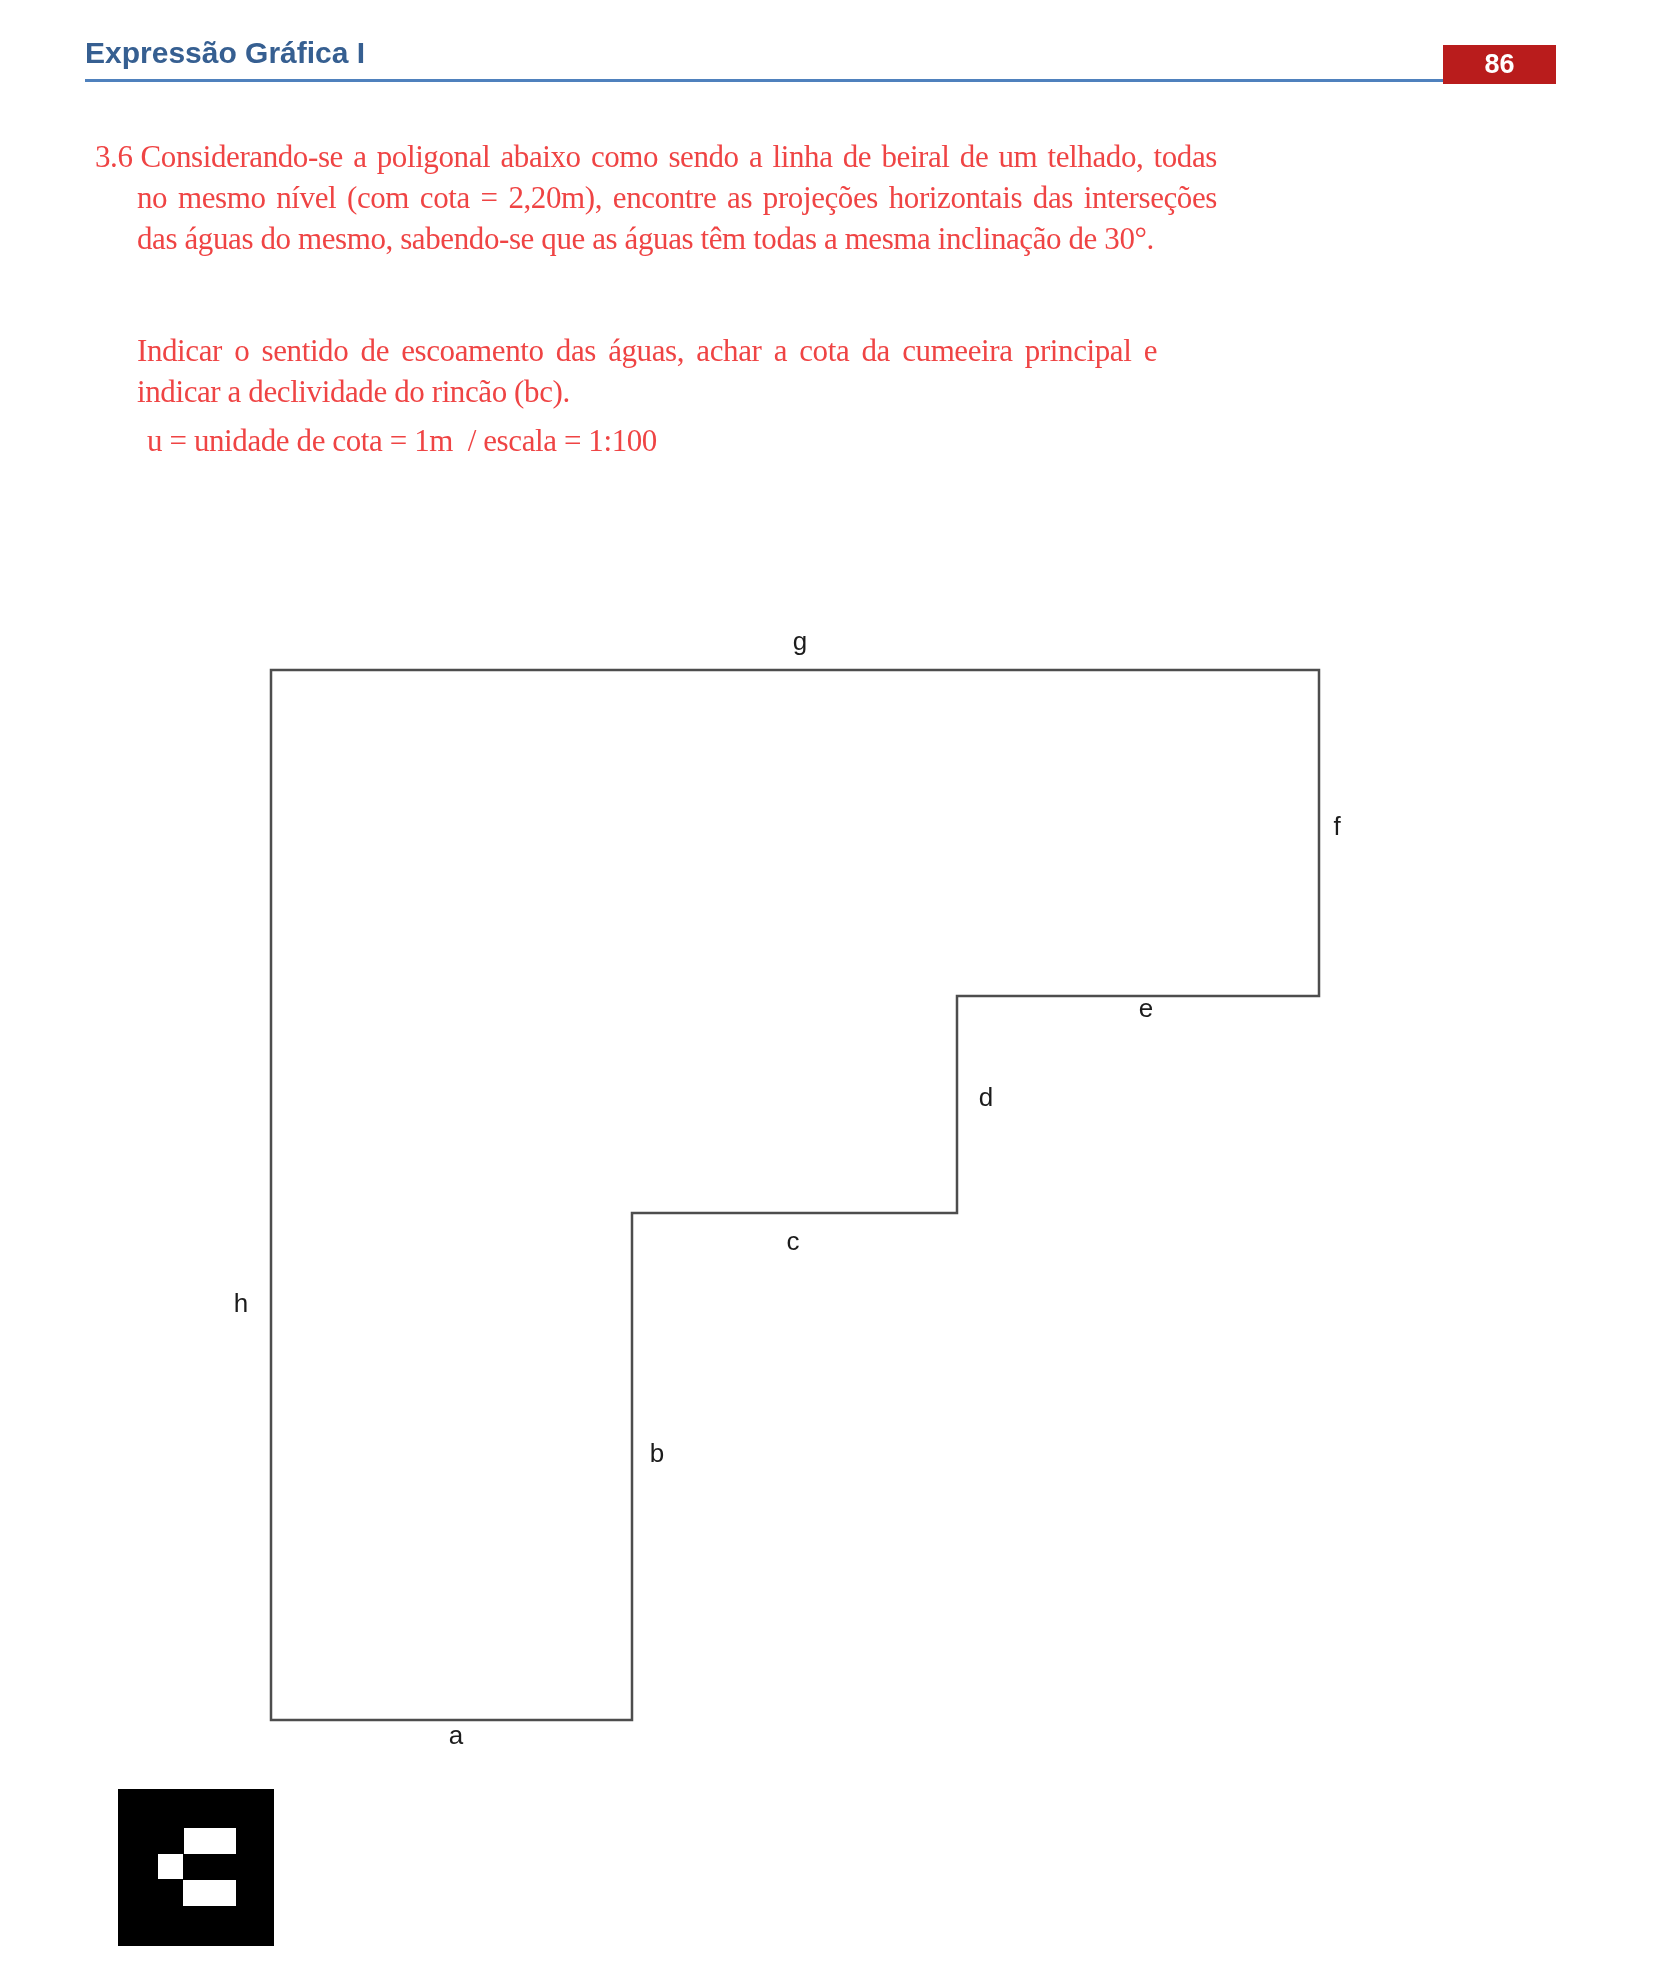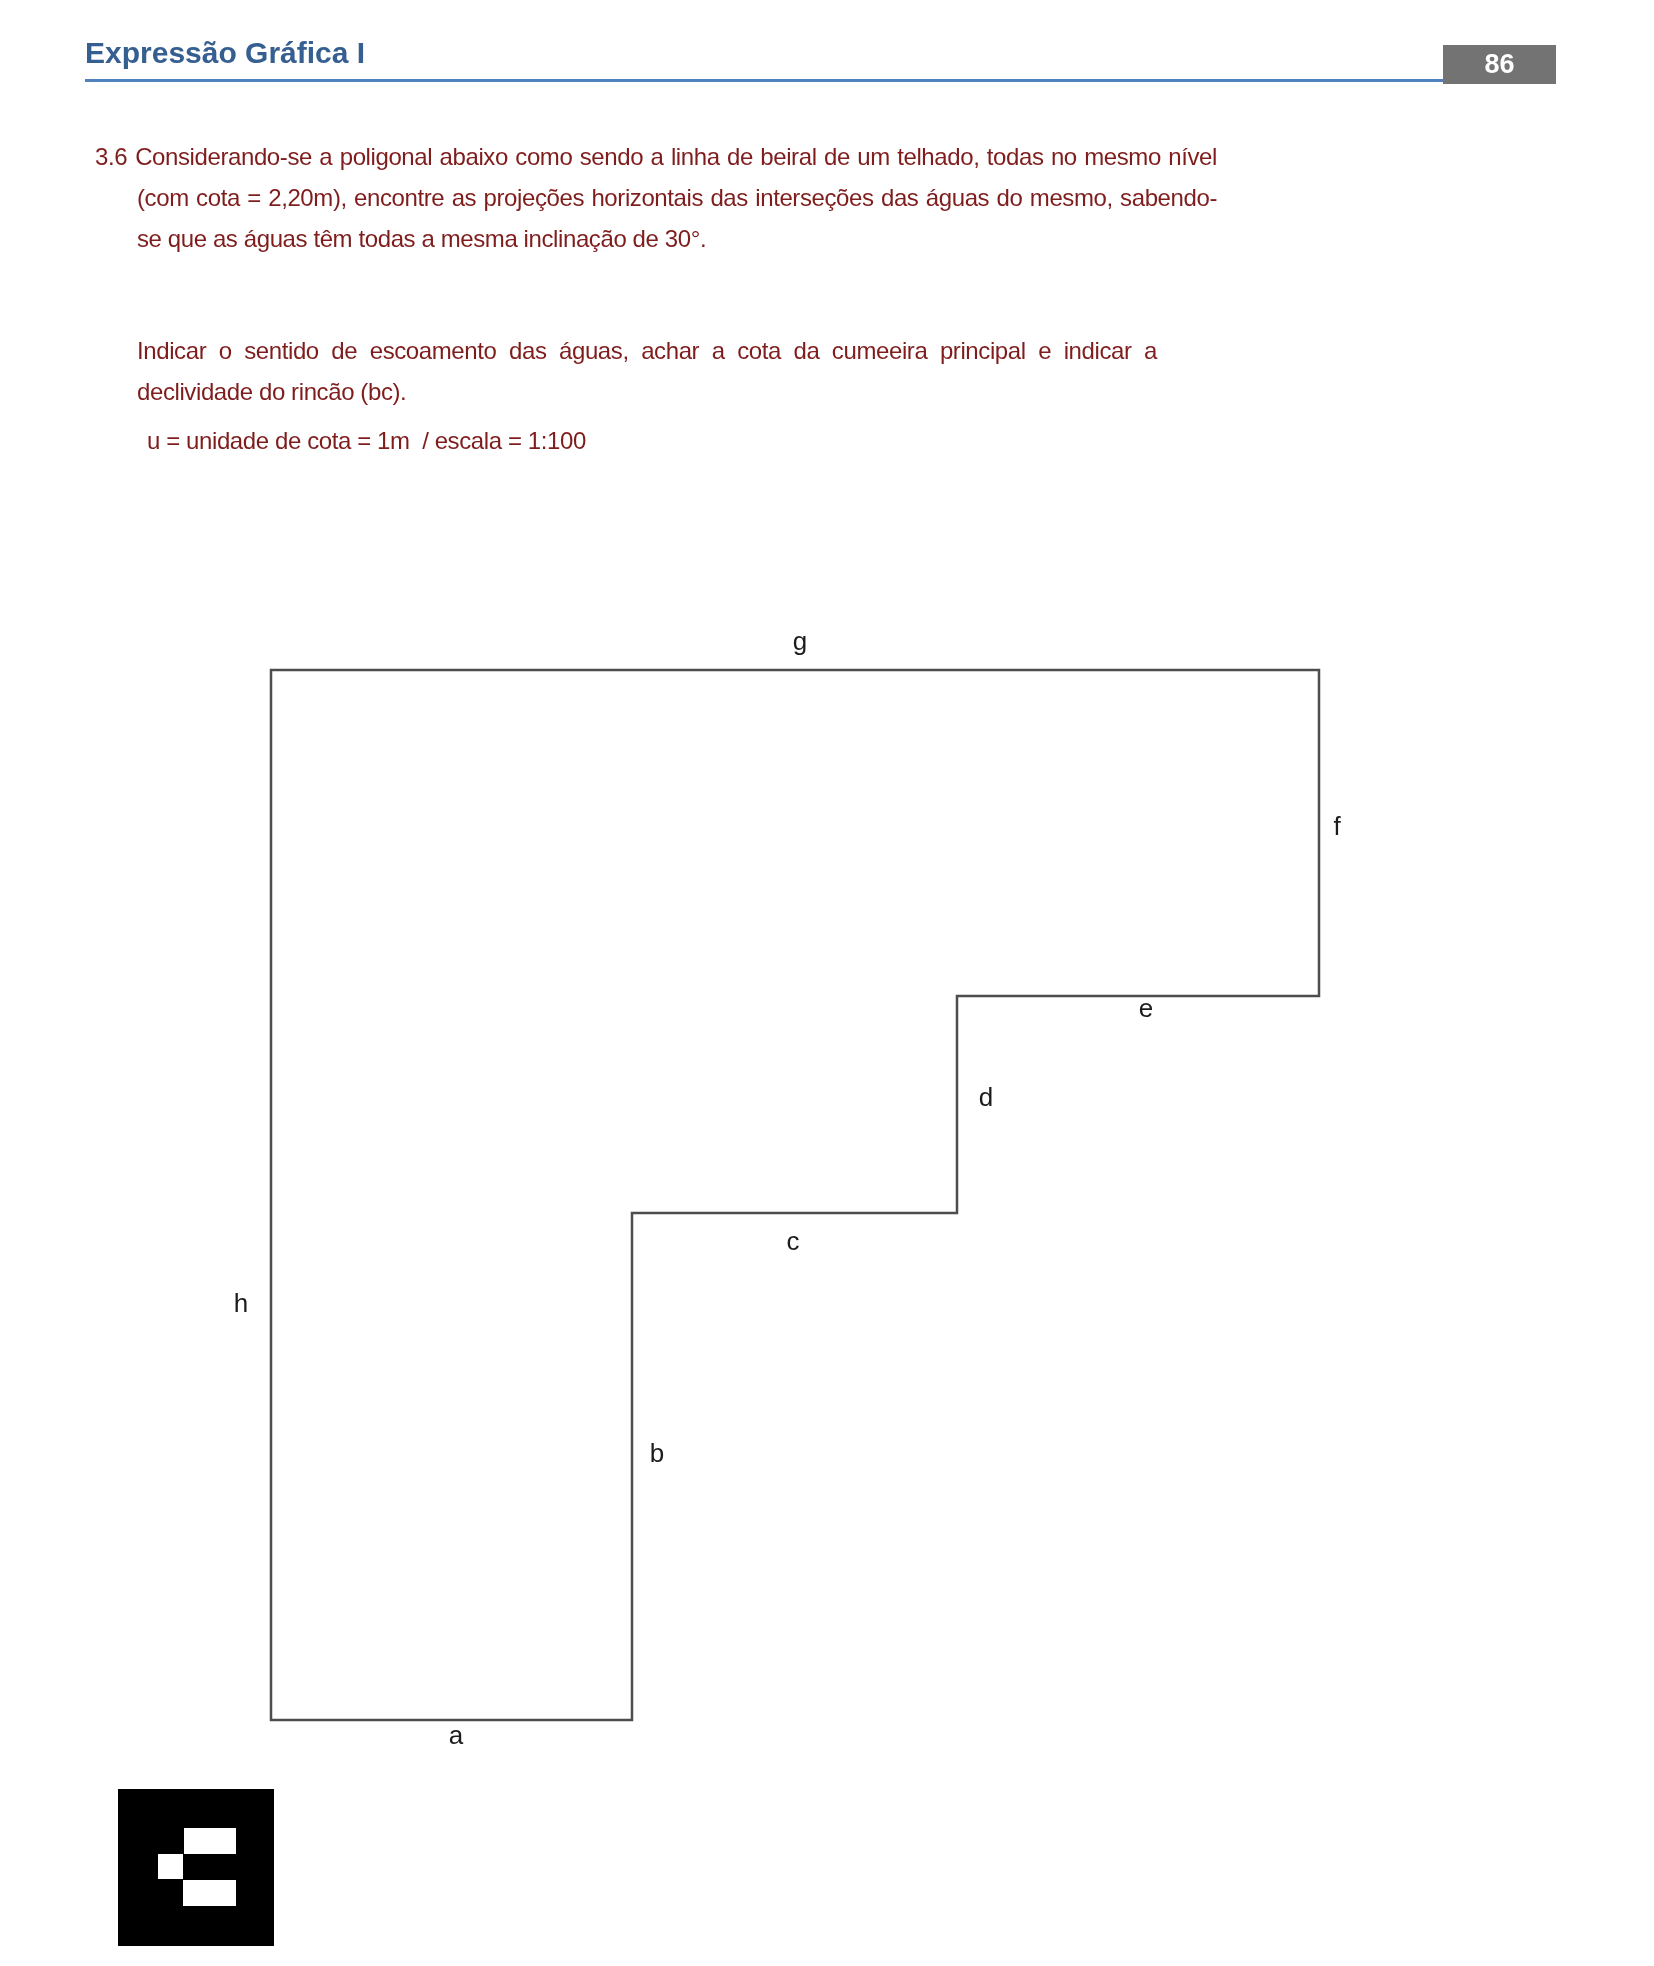--- a/index.html
+++ b/index.html
@@ -25,36 +25,37 @@
   .header-rule {
     position: absolute;
     left: 85px; top: 79px;
     width: 1471px; height: 3px;
     background: #4f81bd;
   }
   .page-number-badge {
     position: absolute;
     left: 1443px; top: 45px;
     width: 113px; height: 39px;
-    background: #737373;
+    background: #b91c1c;
     color: #ffffff;
     font-size: 27px;
     font-weight: 700;
     display: flex;
     align-items: center;
     justify-content: center;
   }
 
   
   .para {
     position: absolute;
-    font-size: 24px;
+    font-size: 31px;
     line-height: 41px;
     letter-spacing: -0.4px;
-    color: #7f1d1d;
+    color: #ef4444;
+    font-family: Liberation Serif, serif;
   }
   .para-statement {
     left: 95px; top: 136px;
     width: 1080px;
     text-align: justify;
     padding-left: 42px;
     text-indent: -42px;
   }
   .problem-number { margin-right: 8px; }
   .para-instruction {

